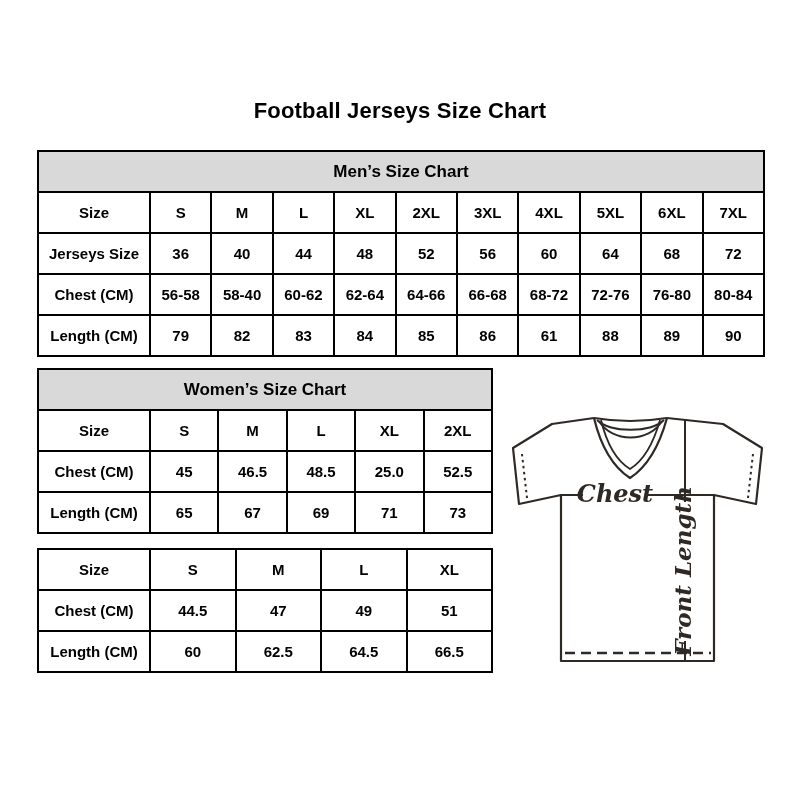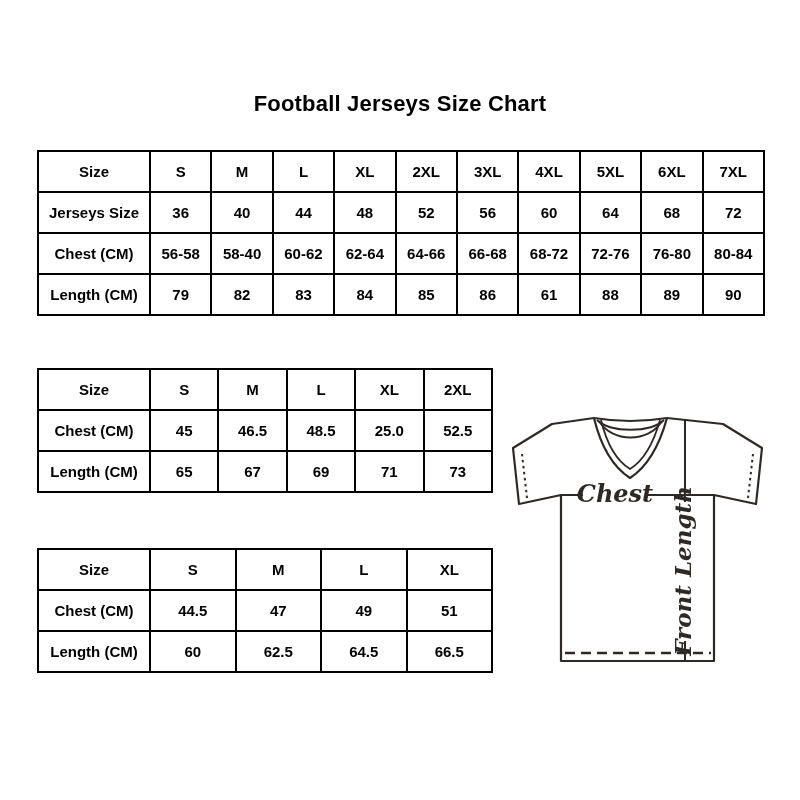--- a/index.html
+++ b/index.html
@@ -6,21 +6,21 @@
   body {
     width: 800px; height: 800px;
     background: #ffffff;
     position: relative;
     overflow: hidden;
     font-family: "Liberation Sans", sans-serif;
     color: #000;
   }
   .page-title {
     position: absolute;
-    left: 0; top: 91px; width: 800px;
+    left: 0; top: 98px; width: 800px;
     text-align: center;
     font-size: 22px;
     font-weight: 700;
     letter-spacing: 0.2px;
   }
   table.size-table {
     position: absolute;
     border-collapse: collapse;
     table-layout: fixed;
     background: #fff;
@@ -60,20 +60,23 @@
 <body>
 
 <div class="page-title">Football Jerseys Size Chart</div>
 
 <table id="men-table" class="size-table">
   <colgroup>
       <col class="label-col">
       <col span="10">
     </colgroup>
   <tbody>
+    <tr>
+      <td class="table-title" colspan="11">Men’s Size Chart</td>
+    </tr>
   <tr>
         <td class="row-label">Size</td>
         <td>S</td>
         <td>M</td>
         <td>L</td>
         <td>XL</td>
         <td>2XL</td>
         <td>3XL</td>
         <td>4XL</td>
         <td>5XL</td>
@@ -121,20 +124,23 @@
       </tr>
     </tbody>
 </table>
 
 <table id="women-table" class="size-table">
   <colgroup>
       <col class="label-col">
       <col span="5">
     </colgroup>
   <tbody>
+    <tr>
+      <td class="table-title" colspan="6">Women’s Size Chart</td>
+    </tr>
   <tr>
         <td class="row-label">Size</td>
         <td>S</td>
         <td>M</td>
         <td>L</td>
         <td>XL</td>
         <td>2XL</td>
       </tr>
       <tr>
         <td class="row-label">Chest (CM)</td>

